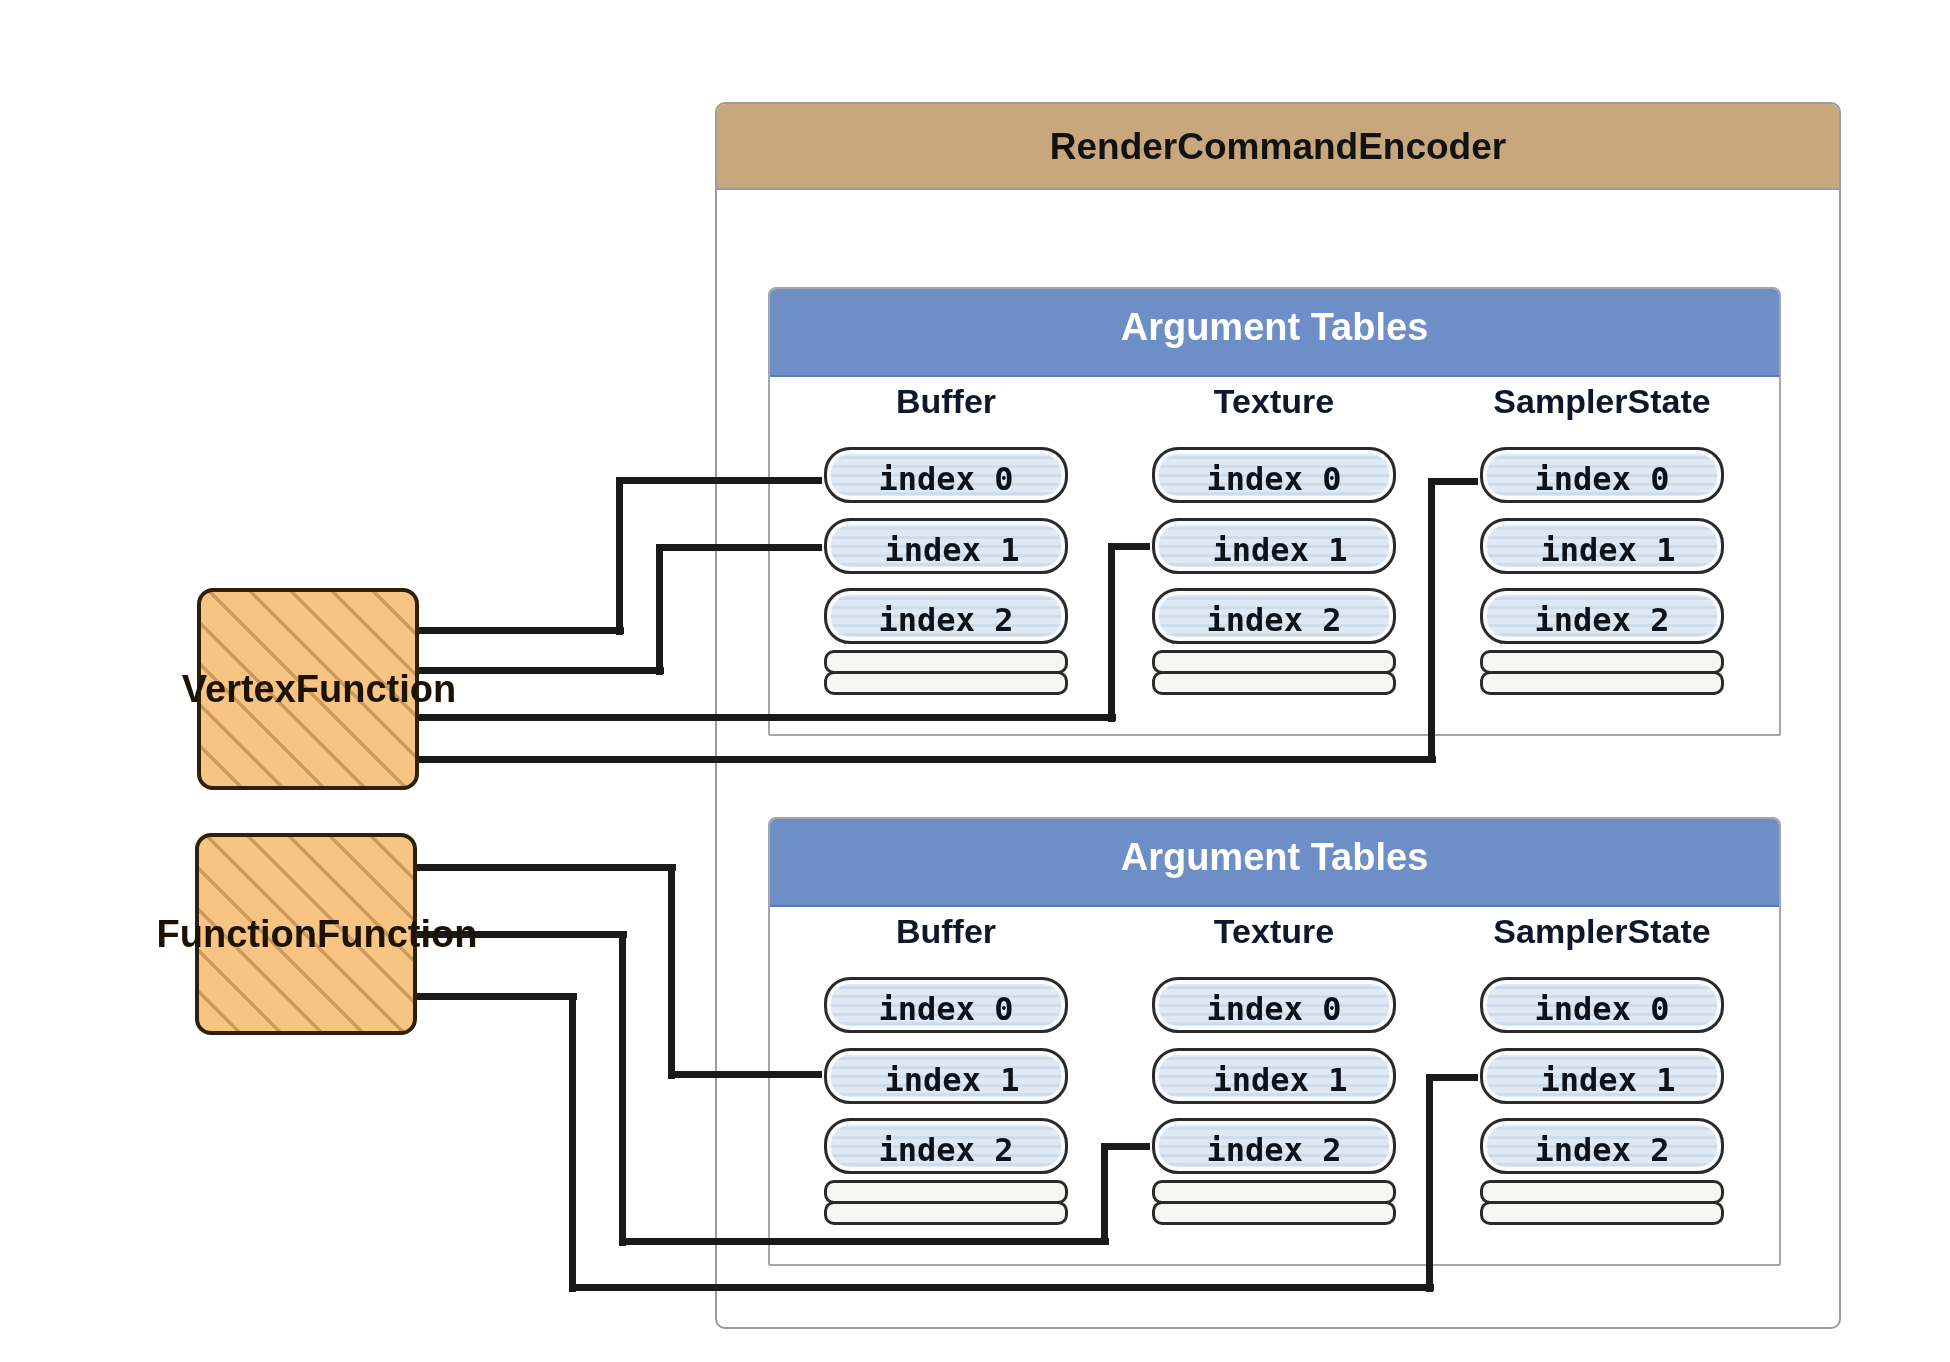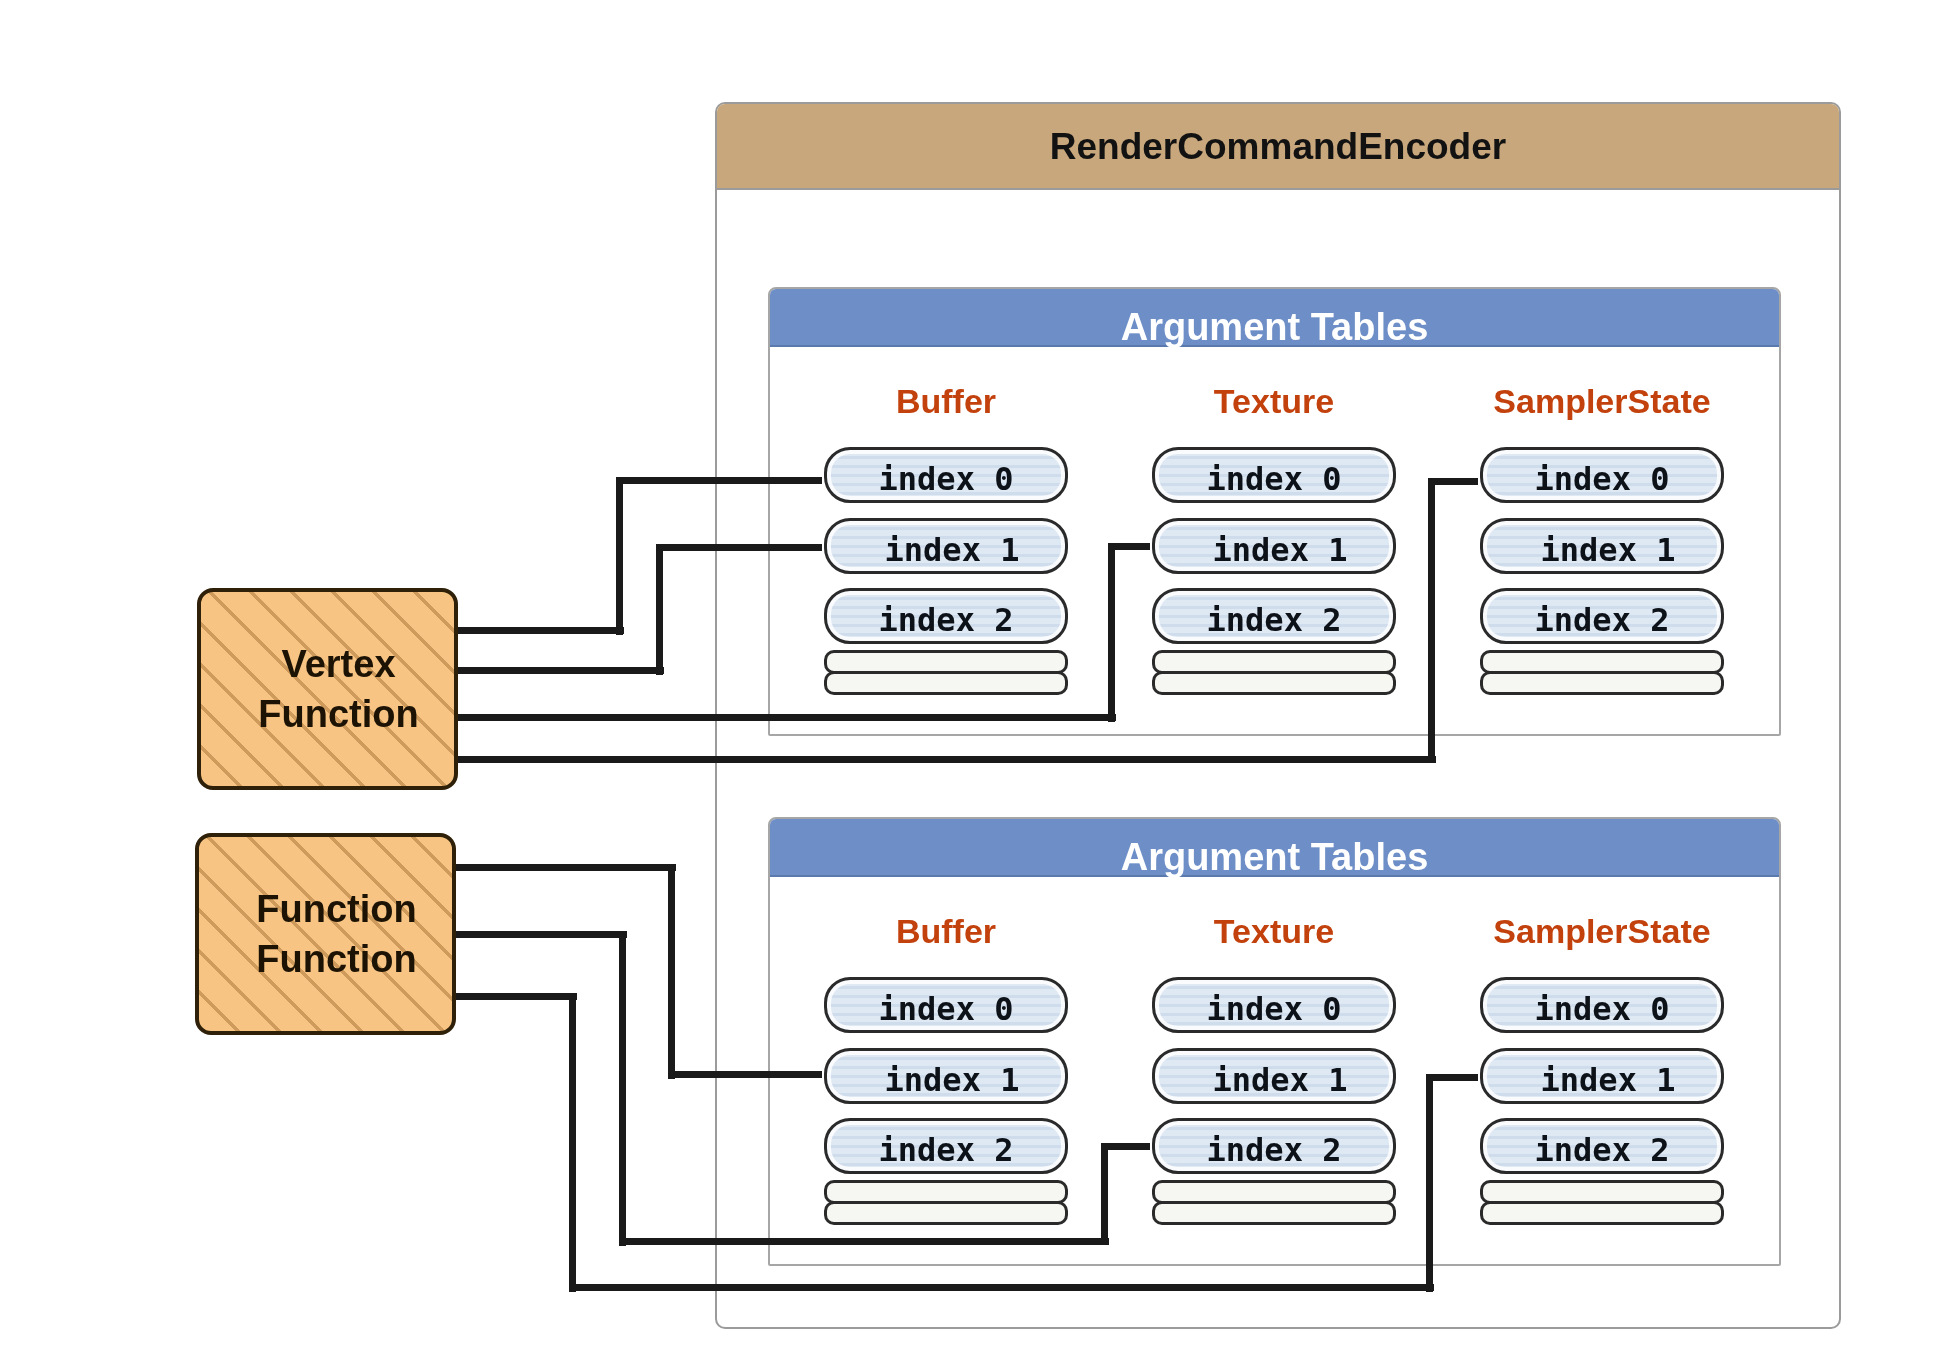--- a/index.html
+++ b/index.html
@@ -20,52 +20,52 @@
   .rce .panel-header{height:86px;line-height:86px;font-size:37px;background:#c8a77c;}
 
   
   .arg-table{
     position:absolute;left:768px;width:1009px;height:445px;
     background:#fff;border:2px solid #a6a6a6;border-radius:8px 8px 2px 2px;z-index:2;
   }
   .arg-table.t1{top:287px;}
   .arg-table.t2{top:817px;}
   .arg-header{
-    position:absolute;left:0;top:0;width:100%;height:58px;line-height:76px;
+    position:absolute;left:0;top:0;width:100%;height:88px;line-height:76px;
     background:#6d8ec7;border-radius:6px 6px 0 0;border-bottom:2px solid #5a79ad;
     text-align:center;color:#ffffff;font-size:38px;font-weight:700;box-sizing:border-box;
   }
   .col-label{
     position:absolute;top:90px;width:244px;height:44px;line-height:44px;
-    text-align:center;font-size:34px;font-weight:700;color:#c2410c;
+    text-align:center;font-size:34px;font-weight:700;color:#0f172a;
   }
   .colx0{left:54px;} .colx1{left:382px;} .colx2{left:710px;}
   .slot{
     position:absolute;width:244px;height:56px;box-sizing:border-box;
     background:repeating-linear-gradient(180deg,#dfe9f4 0px,#dfe9f4 6px,#cfdcec 6px,#cfdcec 9px);
     border:3px solid #2a2a2a;border-radius:26px;
     box-shadow:inset 0 0 0 4px rgba(255,255,255,0.8);
     text-align:center;line-height:58px;
     font-family:"DejaVu Sans Mono",monospace;font-weight:700;font-size:32px;color:#0d1118;
     z-index:5;
   }
   .sloty0{top:158px;} .sloty1{top:229px;padding-left:12px;} .sloty2{top:299px;}
   .stack-card{
     position:absolute;width:244px;height:24px;box-sizing:border-box;
     background:#f6f6f2;border:3px solid #2a2a2a;border-radius:10px;z-index:4;
   }
   .cardy0{top:361px;} .cardy1{top:382px;}
 
   
   .func{
-    position:absolute;width:261px;height:202px;box-sizing:border-box;
+    position:absolute;width:222px;height:202px;box-sizing:border-box;
     background:#f7c483;
     background-image:repeating-linear-gradient(45deg,rgba(139,88,28,0) 0px,rgba(139,88,28,0) 26px,rgba(139,88,28,0.38) 26px,rgba(139,88,28,0.38) 29px);
     border:4px solid #2e2009;border-radius:16px;
-    display:flex;flex-direction:column;align-items:center;justify-content:center;
+    display:flex;flex-direction:row;align-items:center;justify-content:center;
     font-size:38px;font-weight:700;color:#1c1305;line-height:50px;z-index:6;padding-left:22px;
   }
   .vertex{left:197px;top:588px;}
   .fragment{left:195px;top:833px;}
 
   
   .seg{position:absolute;background:#1a1a1a;z-index:3;}
 </style>
 </head>
 <body>

